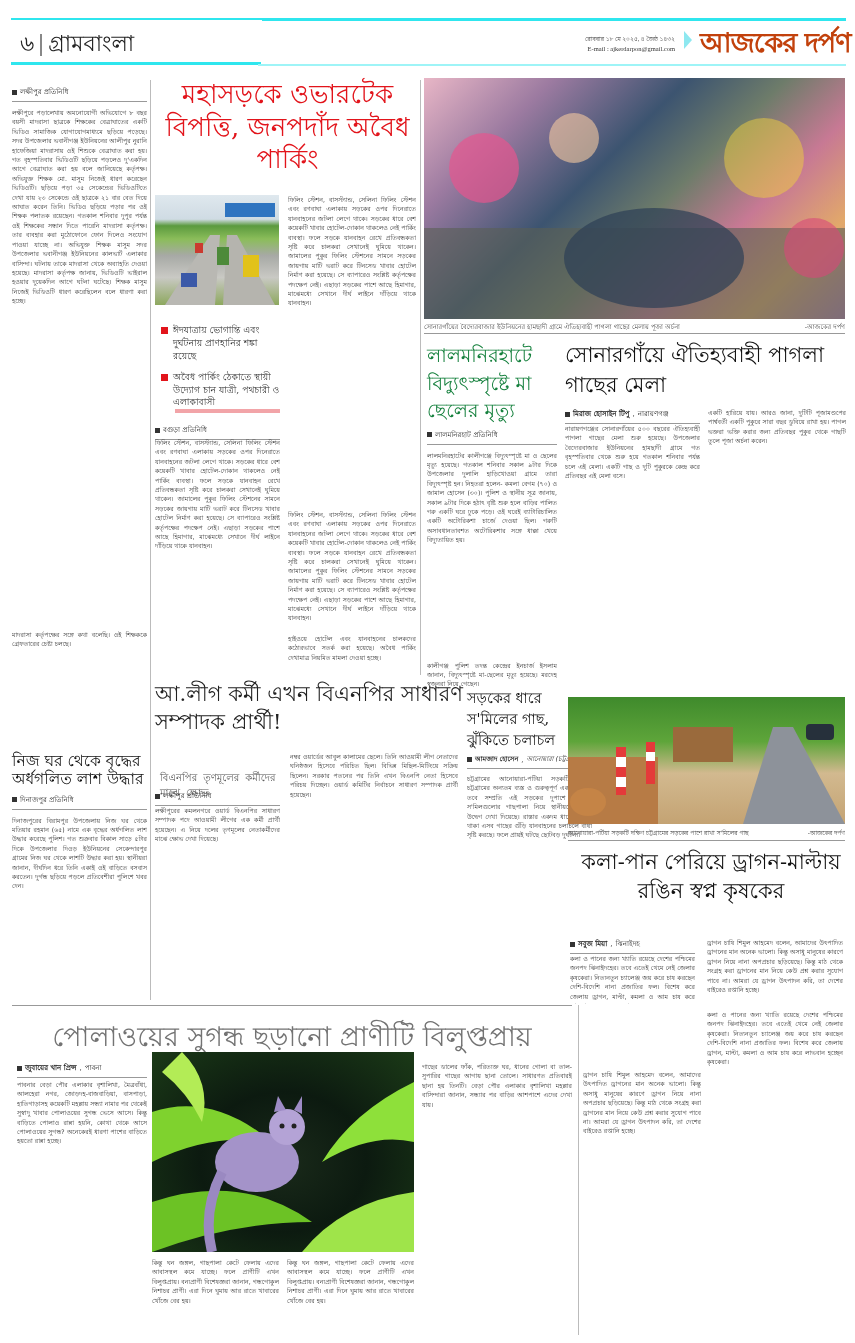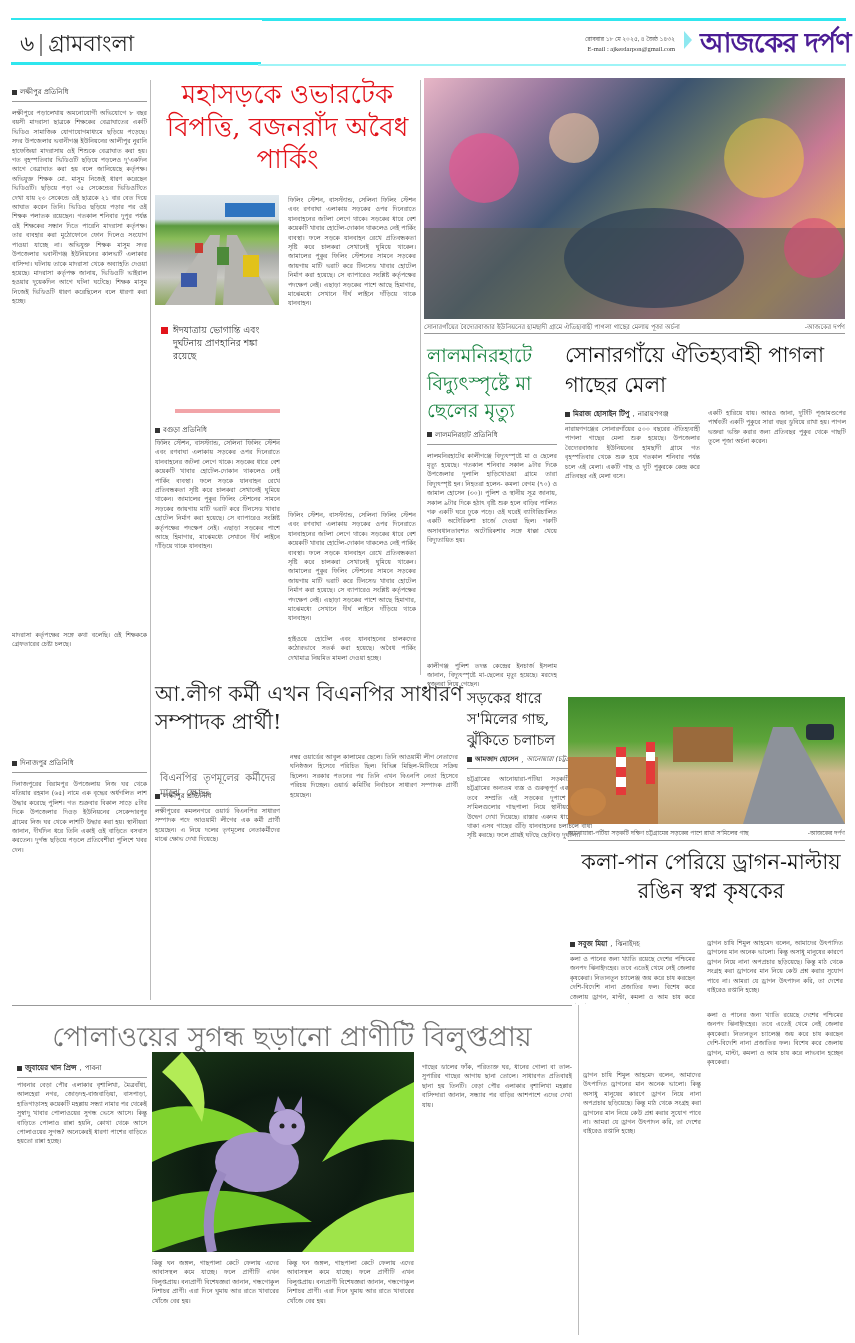--- a/index.html
+++ b/index.html
@@ -26,59 +26,64 @@
   <span>৬</span>
   <span style="display:inline-block;width:2px;height:22px;background:#888;"></span>
   <span>গ্রামবাংলা</span>
 </div>
 
 <div class="abs" style="left:545px;top:34px;text-align:right;width:130px;font-family:'Liberation Serif',serif;">
   <div style="font-size:6px;color:#444;">রোববার ১৮ মে ২০২৫, ৪ জৈষ্ঠ ১৪৩২</div>
   <div style="font-size:6.5px;color:#333;">E-mail : ajkerdarpon@gmail.com</div>
 </div>
 <div class="abs" style="left:684px;top:31px;width:0;height:0;border-top:9px solid transparent;border-bottom:9px solid transparent;border-left:8px solid #8ee8f0;"></div>
-<div class="abs" style="left:700px;top:22px;font-family:'DejaVu Serif',serif;font-weight:bold;font-size:27px;color:#4c1d95;letter-spacing:-1px;">আজকের দর্পণ</div>
+<div class="abs" style="left:700px;top:22px;font-family:'DejaVu Serif',serif;font-weight:bold;font-size:27px;color:#c2410c;letter-spacing:-1px;">আজকের দর্পণ</div>
 
 <div class="abs" style="left:12px;top:80px;width:135px;">
   <div class="byline" style="margin-top:6px;">
     <span class="sq"></span>
     <span>লক্ষীপুর প্রতিনিধি</span>
   </div>
   <p class="body-text" style="margin-top:6px;height:520px;">লক্ষীপুরে পড়ালেখায় অমনোযোগী অভিযোগে ৮ বছর বয়সী মাদরাসা ছাত্রকে শিক্ষকের বেত্রাঘাতের একটি ভিডিও সামাজিক যোগাযোগমাধ্যমে ছড়িয়ে পড়েছে। সদর উপজেলার ভবানীগঞ্জ ইউনিয়নের আলীপুর নুরানি হাফেজিয়া মাদরাসায় ওই শিশুকে বেত্রাঘাত করা হয়। গত বৃহস্পতিবার ভিডিওটি ছড়িয়ে পড়লেও দু'একদিন আগে বেত্রাঘাত করা হয় বলে জানিয়েছে কর্তৃপক্ষ। অভিযুক্ত শিক্ষক মো. মাসুম নিজেই ধারণ করেছেন ভিডিওটি। ছড়িয়ে পড়া ৩৫ সেকেন্ডের ভিডিওটিতে দেখা যায় ২৩ সেকেন্ডে ওই ছাত্রকে ২১ বার বেত দিয়ে আঘাত করেন তিনি। ভিডিও ছড়িয়ে পড়ার পর ওই শিক্ষক পলাতক রয়েছেন। গতকাল শনিবার দুপুর পর্যন্ত ওই শিক্ষকের সন্ধান দিতে পারেনি মাদরাসা কর্তৃপক্ষ। তার ব্যবহার করা মুঠোফোনে ফোন দিলেও সংযোগ পাওয়া যাচ্ছে না। অভিযুক্ত শিক্ষক মাসুম সদর উপজেলার ভবানীগঞ্জ ইউনিয়নের কালভার্ট এলাকার বাসিন্দা। ঘটনায় তাকে মাদরাসা থেকে অব্যাহতি দেওয়া হয়েছে। মাদরাসা কর্তৃপক্ষ জানায়, ভিডিওটি ভাইরাল হওয়ার দুয়েকদিন আগে ঘটনা ঘটেছে। শিক্ষক মাসুম নিজেই ভিডিওটি ধারণ করেছিলেন বলে ধারণা করা হচ্ছে।</p>
   <p class="body-text" style="margin-top:2px;">মাদরাসা কর্তৃপক্ষের সঙ্গে কথা বলেছি। ওই শিক্ষককে গ্রেফতারের চেষ্টা চলছে।</p>
 </div>
 
 <div class="abs" style="left:12px;top:752px;width:135px;">
+  <h2 class="hl" style="font-size:15.5px;font-weight:normal;color:#111;">নিজ ঘর থেকে বৃদ্ধের অর্ধগলিত লাশ উদ্ধার</h2>
   <div class="byline" style="margin-top:5px;">
     <span class="sq"></span>
     <span>দিনাজপুর প্রতিনিধি</span>
   </div>
   <p class="body-text" style="margin-top:6px;height:205px;">দিনাজপুরের বিরামপুর উপজেলায় নিজ ঘর থেকে মতিয়ার রহমান (৬৫) নামে এক বৃদ্ধের অর্ধগলিত লাশ উদ্ধার করেছে পুলিশ। গত শুক্রবার বিকাল সাড়ে ৫টার দিকে উপজেলার দিওড় ইউনিয়নের সেকেন্দারপুর গ্রামের নিজ ঘর থেকে লাশটি উদ্ধার করা হয়। স্থানীয়রা জানান, দীর্ঘদিন ধরে তিনি একাই ওই বাড়িতে বসবাস করতেন। দুর্গন্ধ ছড়িয়ে পড়লে প্রতিবেশীরা পুলিশে খবর দেন।</p>
 </div>
 
 <div class="abs vrule" style="left:150px;top:80px;height:920px;"></div>
 
 <div class="abs" style="left:155px;top:78px;width:265px;">
-  <h1 class="hl" style="font-size:26px;font-weight:normal;color:#e2141b;text-align:center;line-height:1.25;padding:0 4px;">মহাসড়কে ওভারটেক বিপত্তি, বজনরাঁদ অবৈধ পার্কিং</h1>
+  <h1 class="hl" style="font-size:26px;font-weight:normal;color:#e2141b;text-align:center;line-height:1.25;padding:0 4px;">মহাসড়কে ওভারটেক বিপত্তি, জনপদাঁদ অবৈধ পার্কিং</h1>
 </div>
 <div class="abs photo" style="left:155px;top:195px;width:124px;height:110px;background:linear-gradient(180deg,#dfe8ee 0%,#cfdbe3 22%,#5b9a3e 28%,#8bbd5a 40%,#a7a9a5 55%,#c9c9c4 75%,#8da85e 100%);">
   <svg width="124" height="110">
     <rect x="70" y="8" width="50" height="14" fill="#2f74c0"></rect>
     <path d="M10 110 L55 40 L65 40 L60 110 Z" fill="#b9b8b3"></path>
     <path d="M68 110 L72 40 L82 40 L120 110 Z" fill="#b5b4ae"></path>
     <rect x="88" y="60" width="16" height="22" fill="#e2c21a"></rect>
     <rect x="62" y="52" width="12" height="18" fill="#4d8a3a"></rect>
     <rect x="26" y="78" width="16" height="14" fill="#3b59a8"></rect>
     <rect x="40" y="48" width="8" height="10" fill="#cb3a2f"></rect>
   </svg>
 </div>
 <div class="abs" style="left:161px;top:324px;width:120px;font-family:'DejaVu Serif',serif;font-size:9.2px;color:#333;line-height:1.4;">
   <div style="display:flex;gap:5px;margin-bottom:8px;">
     <span style="flex:none;width:7px;height:7px;background:#e2141b;margin-top:3px;"></span>
     <span>ঈদযাত্রায় ভোগান্তি এবং দুর্ঘটনায় প্রাণহানির শঙ্কা রয়েছে</span>
+  </div>
+  <div style="display:flex;gap:5px;">
+    <span style="flex:none;width:7px;height:7px;background:#e2141b;margin-top:3px;"></span>
+    <span>অবৈধ পার্কিং ঠেকাতে স্থায়ী উদ্যোগ চান যাত্রী, পথচারী ও এলাকাবাসী</span>
   </div>
 </div>
 <div class="abs" style="left:175px;top:409px;width:105px;height:4px;background:#f2a4a8;"></div>
 <div class="abs" style="left:155px;top:424px;width:125px;">
   <div class="byline">
     <span class="sq"></span>
     <span>বগুড়া প্রতিনিধি</span>
   </div>
 </div>
 <p class="abs body-text" style="left:155px;top:438px;width:125px;height:225px;">ফিলিং স্টেশন, বাসস্ট্যান্ড, সেলিনা ফিলিং স্টেশন এবং রণবাঘা এলাকায় সড়কের ওপর দিনেরাতে যানবাহনের জটলা লেগে থাকে। সড়কের ধারে বেশ কয়েকটি খাবার হোটেল-দোকান থাকলেও নেই পার্কিং ব্যবস্থা। ফলে সড়কে যানবাহন রেখে প্রতিবন্ধকতা সৃষ্টি করে চালকরা সেখানেই ঘুমিয়ে থাকেন। জামালের পুকুর ফিলিং স্টেশনের সামনে সড়কের জায়গায় মাটি ভরাট করে টিনসেড খাবার হোটেল নির্মাণ করা হয়েছে। সে ব্যাপারেও সংশ্লিষ্ট কর্তৃপক্ষের পদক্ষেপ নেই। এছাড়া সড়কের পাশে আছে হিমাগার, মাঝেমধ্যে সেখানে দীর্ঘ লাইনে দাঁড়িয়ে থাকে যানবাহন।</p>

